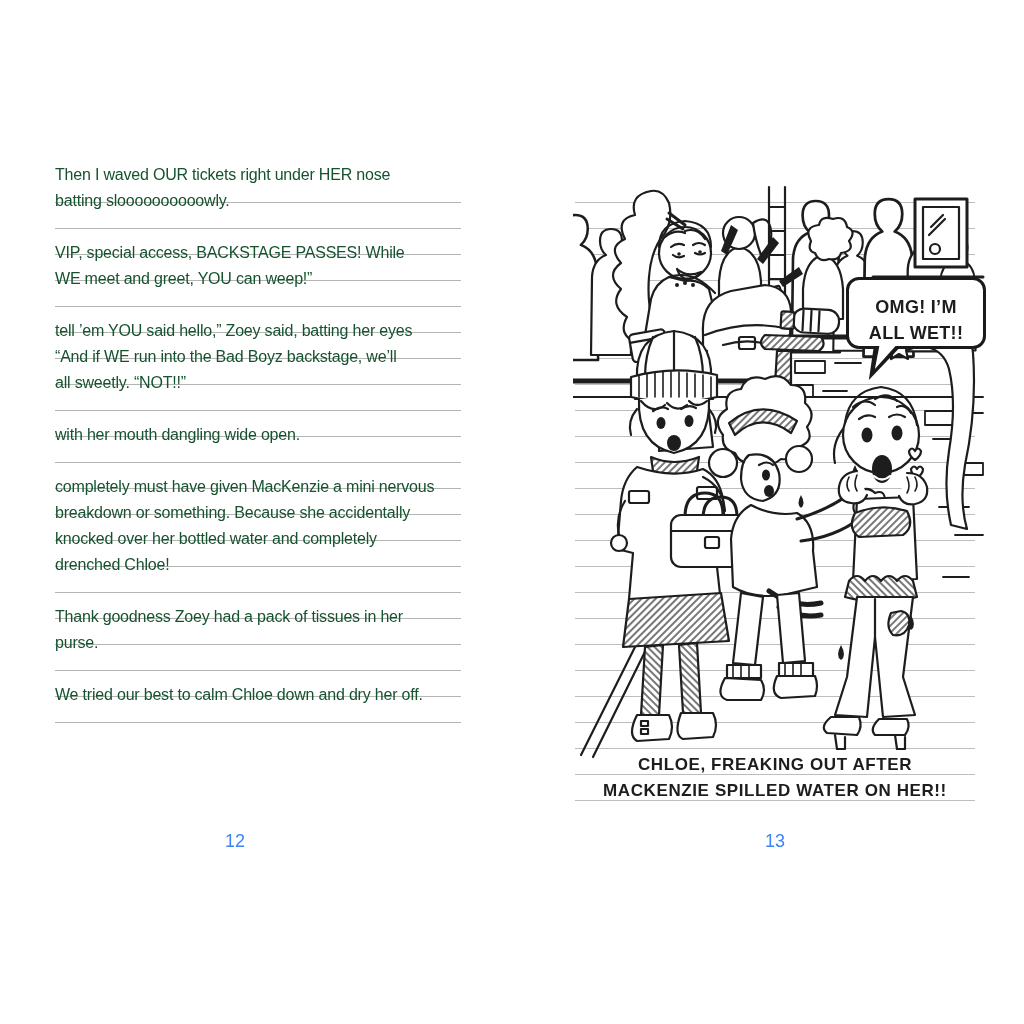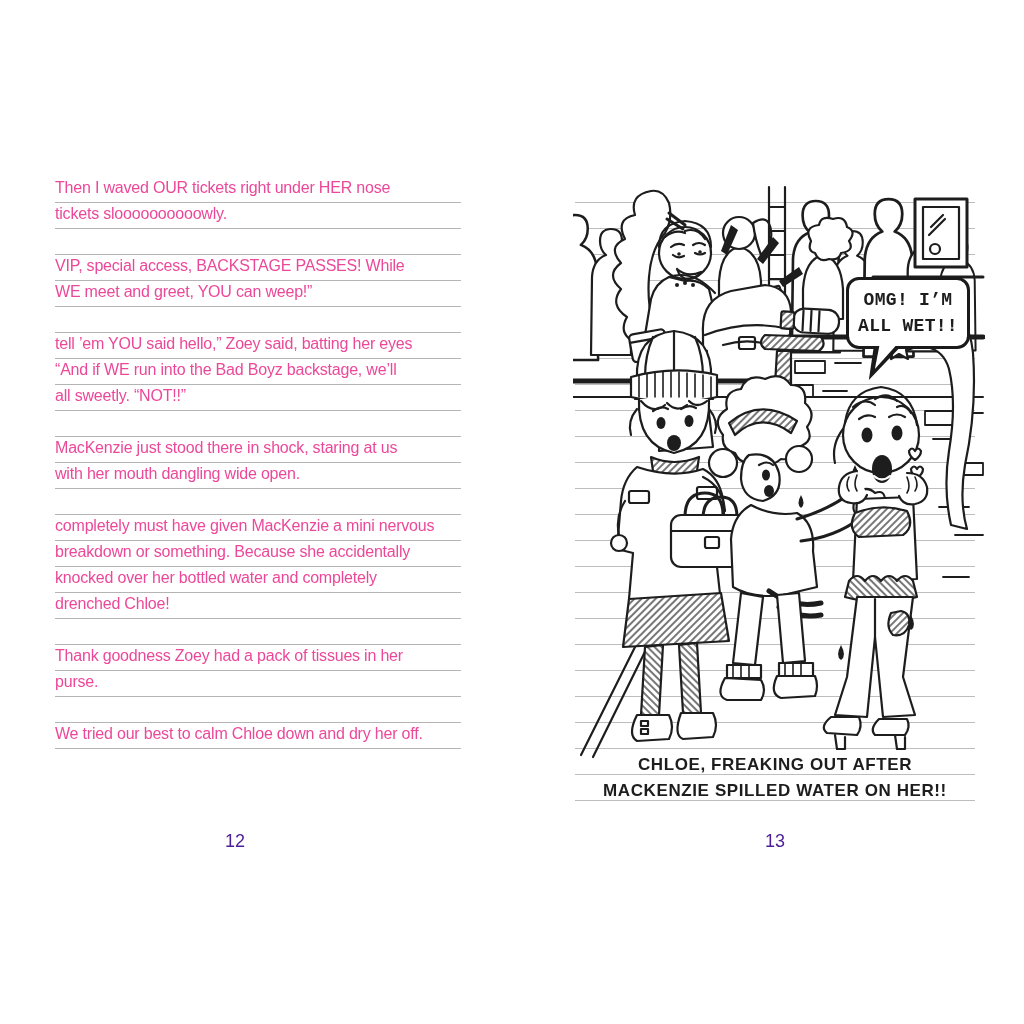--- a/index.html
+++ b/index.html
@@ -9,42 +9,42 @@
     background:#fff; overflow:hidden;
     font-family:"Liberation Sans", sans-serif;
     color:#1d1d1d;
   }
   
   .left-page-lines {
     position:absolute; left:55px; top:177px; width:406px;
   }
   .nb-row {
     height:26px; border-bottom:1px solid #b4b4b4;
-    display:flex; align-items:flex-end; padding-bottom:5px;
+    display:flex; align-items:flex-end; padding-bottom:18px;
     font-size:16px; letter-spacing:-0.2px; white-space:nowrap;
-    color:#ec4899;
+    color:#14532d;
     text-align:right;
   }
   
   .right-rules {
     position:absolute; left:575px; top:177px; width:400px; height:624px;
     background:repeating-linear-gradient(to bottom, transparent 0 25px, #bdbdbd 25px 26px);
   }
   
   .illustration {
     position:absolute; left:573px; top:185px; width:412px; height:576px;
   }
   .illustration svg { display:block; width:100%; height:100%; }
   
   .bubble {
-    position:absolute; left:846px; top:277px; width:124px; height:72px;
+    position:absolute; left:846px; top:277px; width:140px; height:72px;
     background:#fff; border:3.5px solid #1a1a1a; border-radius:13px;
-    display:flex; flex-direction:column; align-items:center; justify-content:center;
+    display:flex; flex-direction:column; align-items:center; justify-content:flex-end;
     font-size:18px; font-weight:bold; letter-spacing:0.3px; line-height:1.45;
-    z-index:6; text-align:center;font-family:Liberation Mono, monospace;
+    z-index:6; text-align:center;
   }
   .bubble-tail-border {
     position:absolute; left:869px; top:344px; width:0; height:0; z-index:5;
     border-top:36px solid #1a1a1a; border-left:5px solid transparent;
     border-right:24px solid transparent; transform:skewX(-16deg);
   }
   .bubble-tail-fill {
     position:absolute; left:876px; top:342px; width:0; height:0; z-index:7;
     border-top:27px solid #fff; border-left:3px solid transparent;
     border-right:16px solid transparent; transform:skewX(-17deg);
@@ -54,42 +54,41 @@
     position:absolute; left:575px; width:400px; height:28px;
     display:flex; align-items:flex-end; justify-content:center;
     font-size:17px; font-weight:bold; letter-spacing:0.6px; color:#1d1d1d;
     z-index:8;
   }
   .caption-row-1 { top:747px; }
   .caption-row-2 { top:773px; }
   
   .page-num {
     position:absolute; top:831px; width:400px; text-align:center;
-    font-size:18px; color:#4c1d95;
+    font-size:18px; color:#3b82f6;
   }
   .page-num-left  { left:35px; }
   .page-num-right { left:575px;text-align:center; }
 </style>
 </head>
 <body>
 
 <div class="canvas">
 
   <div class="left-page-lines">
       <div class="nb-row">Then I waved OUR tickets right under HER nose</div>
-      <div class="nb-row">tickets sloooooooooowly.</div>
+      <div class="nb-row">batting sloooooooooowly.</div>
       <div class="nb-row"></div>
       <div class="nb-row">VIP, special access, BACKSTAGE PASSES! While</div>
       <div class="nb-row">WE meet and greet, YOU can weep!”</div>
       <div class="nb-row"></div>
       <div class="nb-row">tell ’em YOU said hello,” Zoey said, batting her eyes</div>
       <div class="nb-row">“And if WE run into the Bad Boyz backstage, we’ll</div>
       <div class="nb-row">all sweetly. “NOT!!”</div>
       <div class="nb-row"></div>
-      <div class="nb-row">MacKenzie just stood there in shock, staring at us</div>
       <div class="nb-row">with her mouth dangling wide open.</div>
       <div class="nb-row"></div>
       <div class="nb-row">completely must have given MacKenzie a mini nervous</div>
       <div class="nb-row">breakdown or something. Because she accidentally</div>
       <div class="nb-row">knocked over her bottled water and completely</div>
       <div class="nb-row">drenched Chloe!</div>
       <div class="nb-row"></div>
       <div class="nb-row">Thank goodness Zoey had a pack of tissues in her</div>
       <div class="nb-row">purse.</div>
       <div class="nb-row"></div>

